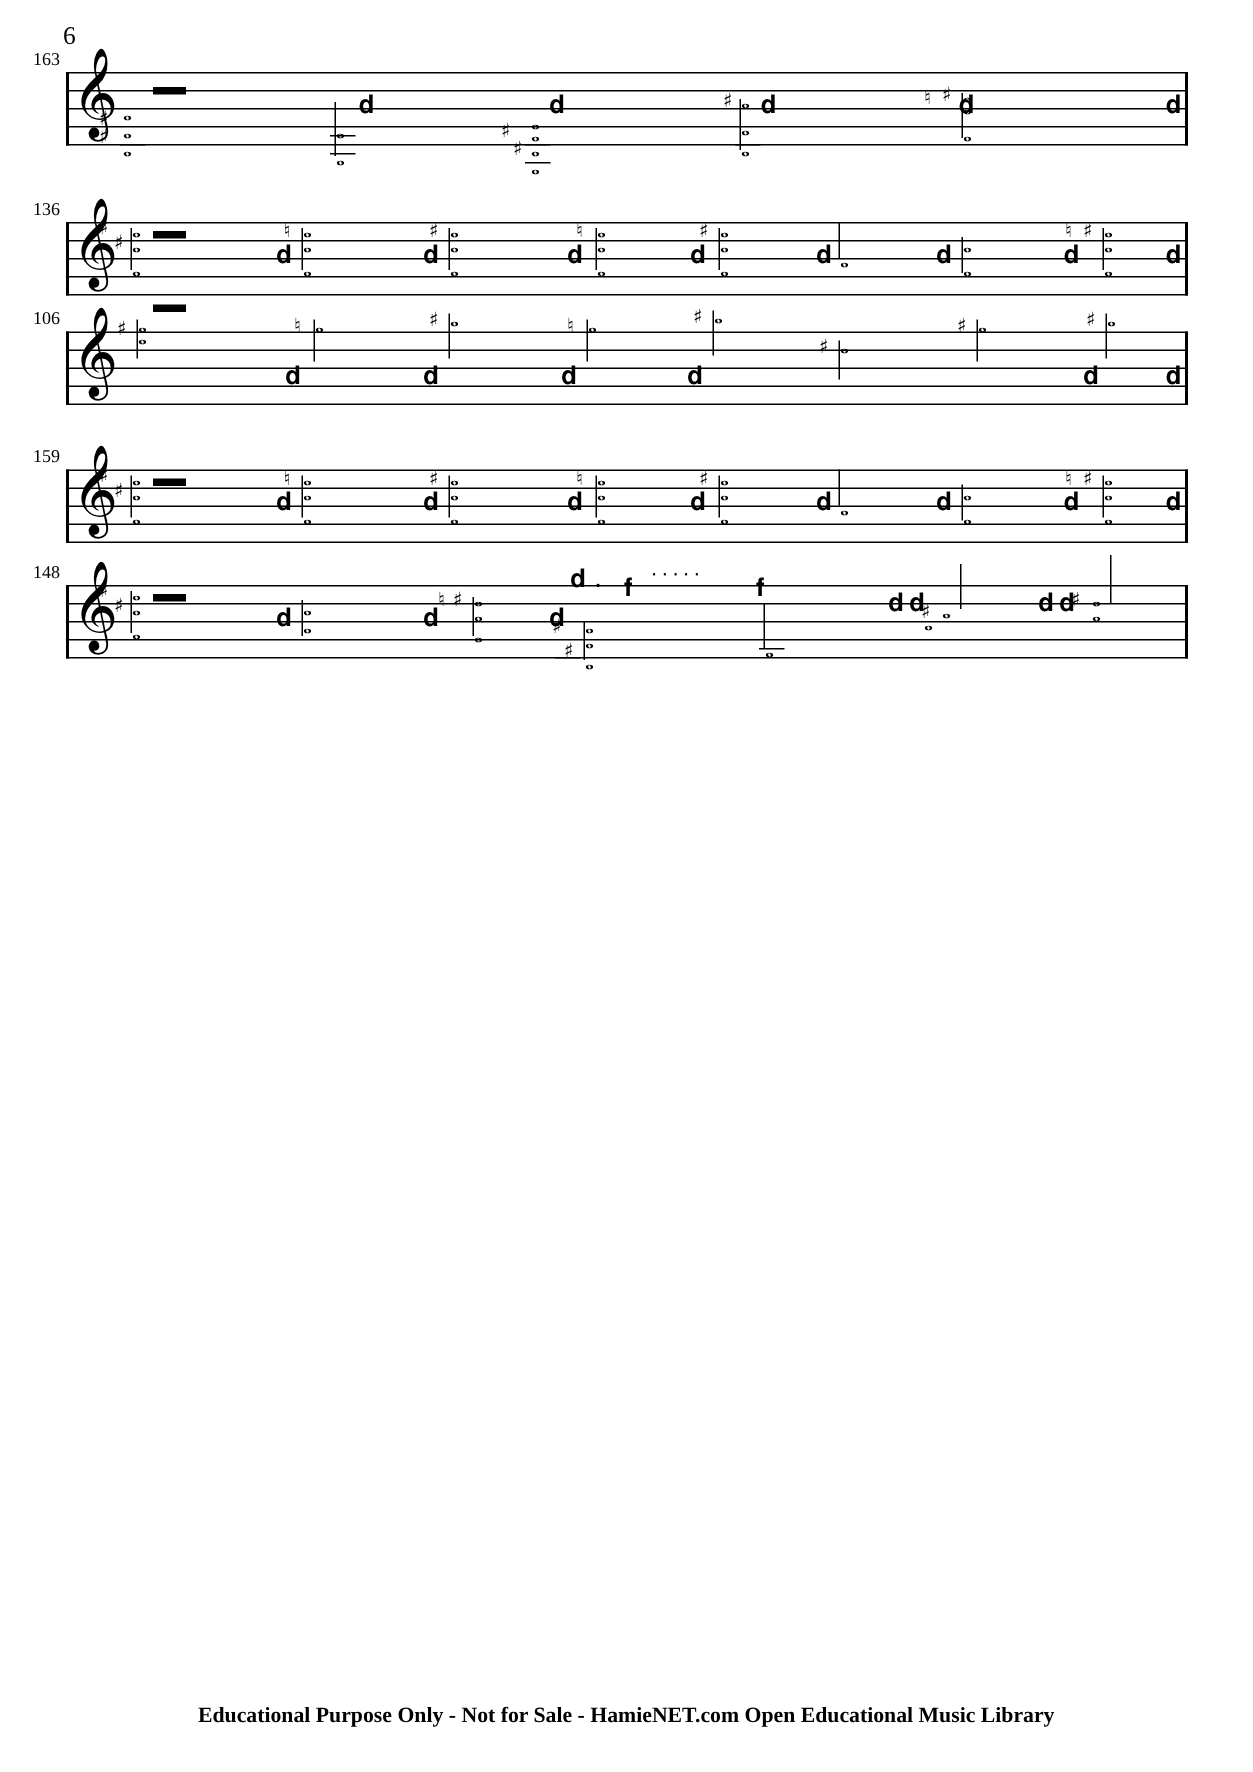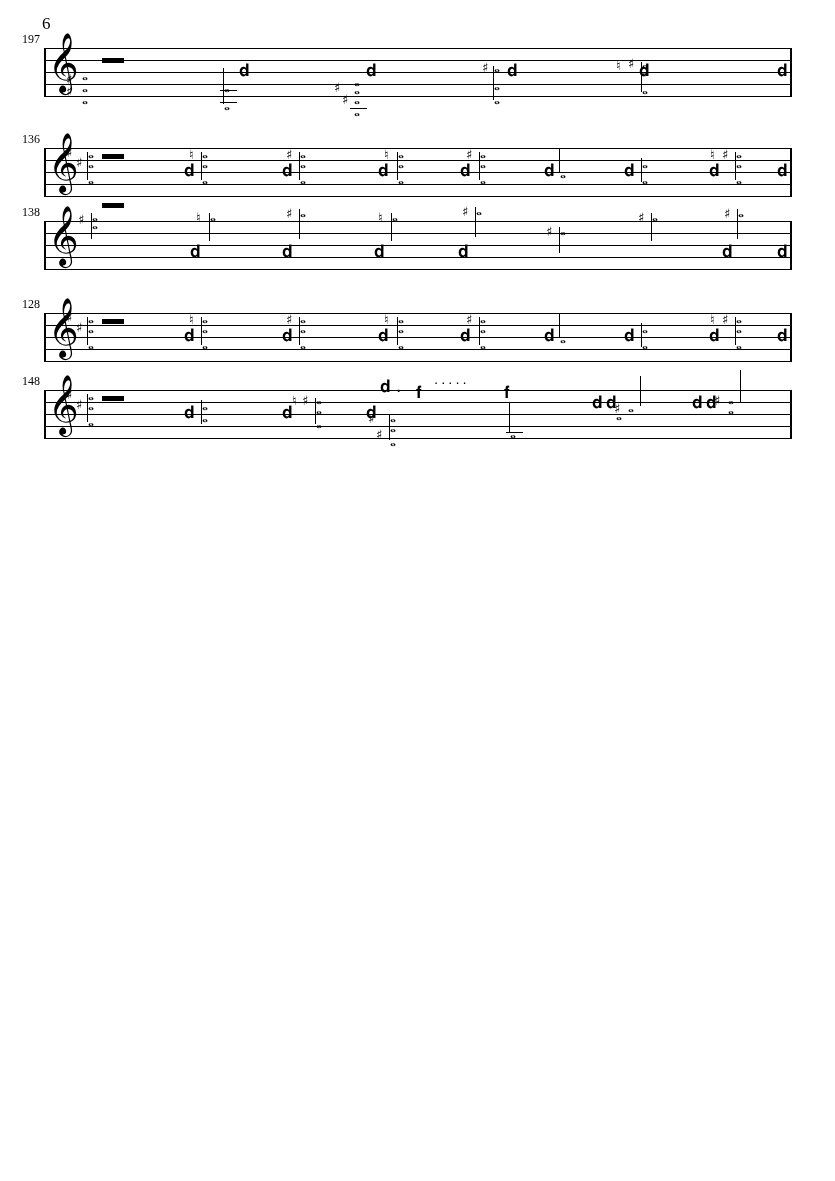--- a/index.html
+++ b/index.html
@@ -93,21 +93,21 @@
   }
 </style>
 </head>
 <body>
 
 <div class="page">
 
   <div class="page-number">6</div>
 
   <div class="system" style="top:48px;">
-    <div class="measure-number">197</div>
+    <div class="measure-number">163</div>
     <div class="staff">
       <div class="line l0"></div>
         <div class="line l1"></div>
         <div class="line l2"></div>
         <div class="line l3"></div>
         <div class="line l4"></div>
       <div class="barline start"></div>
       <div class="barline"></div>
       <div class="clef">𝄞</div>
 
@@ -221,21 +221,21 @@
       <div class="g acc" style="left:666px;top:0px;">♮</div>
       <div class="g acc" style="left:678px;top:0px;">♯</div>
       <div class="g notehead" style="left:692px;top:-2px;">𝅝</div>
       <div class="g notehead" style="left:692px;top:8px;">𝅝</div>
       <div class="g notehead" style="left:692px;top:24px;">𝅝</div>
       <div class="stem" style="left:691px;top:4px;height:28px;"></div>
     </div>
   </div>
 
   <div class="system" style="top:221px;">
-    <div class="measure-number">138</div>
+    <div class="measure-number">106</div>
     <div class="staff">
       <div class="line l0"></div>
         <div class="line l1"></div>
         <div class="line l2"></div>
         <div class="line l3"></div>
         <div class="line l4"></div>
       <div class="barline start"></div>
       <div class="barline"></div>
       <div class="clef">𝄞</div>
 
@@ -277,21 +277,21 @@
       <div class="g rest" style="left:146px;top:22px;">𝐝</div>
       <div class="g rest" style="left:238px;top:22px;">𝐝</div>
       <div class="g rest" style="left:330px;top:22px;">𝐝</div>
       <div class="g rest" style="left:414px;top:22px;">𝐝</div>
       <div class="g rest" style="left:678px;top:22px;">𝐝</div>
       <div class="g rest" style="left:733px;top:22px;">𝐝</div>
     </div>
   </div>
 
   <div class="system" style="top:313px;">
-    <div class="measure-number">128</div>
+    <div class="measure-number">159</div>
     <div class="staff">
       <div class="line l0"></div>
         <div class="line l1"></div>
         <div class="line l2"></div>
         <div class="line l3"></div>
         <div class="line l4"></div>
       <div class="barline start"></div>
       <div class="barline"></div>
       <div class="clef">𝄞</div>
 
@@ -416,14 +416,15 @@
       <div class="g notehead" style="left:572px;top:18px;">𝅝</div>
       <div class="stem" style="left:596px;top:-14px;height:30px;"></div>
 
       <div class="g acc" style="left:670px;top:4px;">♯</div>
       <div class="g notehead" style="left:684px;top:2px;">𝅝</div>
       <div class="g notehead" style="left:684px;top:12px;">𝅝</div>
       <div class="stem" style="left:696px;top:-20px;height:32px;"></div>
     </div>
   </div>
 
+  <div class="footer">Educational Purpose Only - Not for Sale - HamieNET.com Open Educational Music Library</div>
 
 </div>
 
 </body></html>

